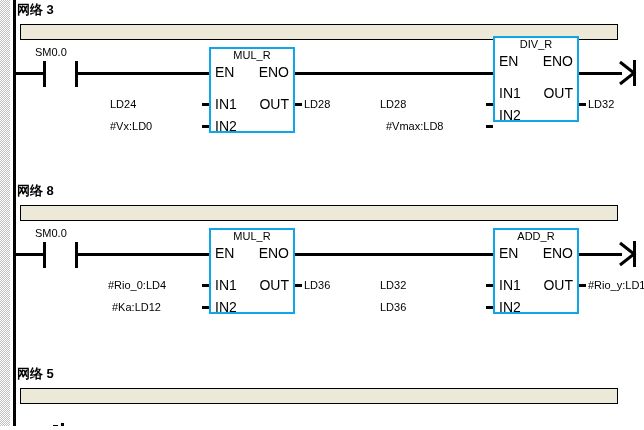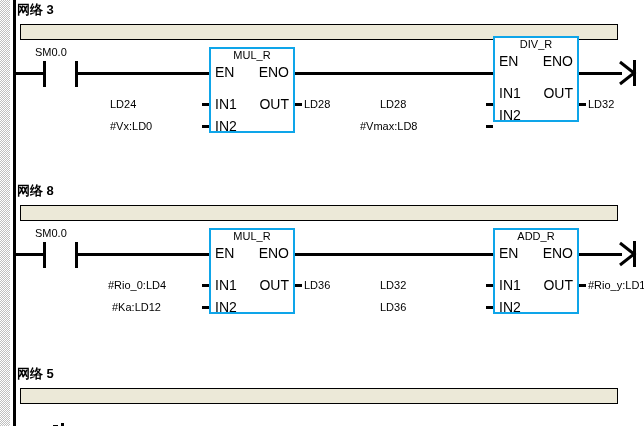--- a/index.html
+++ b/index.html
@@ -70,21 +70,21 @@
     <div class="block" style="left:493px;top:36px">
       <div class="blk-title">DIV_R</div>
       <span class="pin l" style="top:18px">EN</span>
       <span class="pin r" style="top:18px">ENO</span>
       <span class="pin l" style="top:50px">IN1</span>
       <span class="pin r" style="top:50px">OUT</span>
       <span class="pin l" style="top:72px">IN2</span>
     </div>
     <div class="op ra" style="left:380px;top:99px;width:106px">LD28</div>
     <div class="tick" style="left:486px;top:103px"></div>
-    <div class="op ra" style="left:360px;top:121px;width:106px">#Vmax:LD8</div>
+    <div class="op ra" style="left:386px;top:121px;width:106px">#Vmax:LD8</div>
     <div class="tick" style="left:486px;top:125px"></div>
     <div class="tick" style="left:579px;top:103px"></div>
     <div class="op" style="left:588px;top:99px">LD32</div>
 
     <div class="wire" style="left:579px;top:72px;width:43px"></div>
     <svg class="arrow" style="left:619px;top:60px" width="18" height="26" viewBox="0 0 18 26">
       <path d="M1 2 L15 13 L1 24" stroke="#000" stroke-width="3" fill="none"></path>
       <rect x="14" y="0" width="3" height="26" fill="#000"></rect>
     </svg>
   </div>

